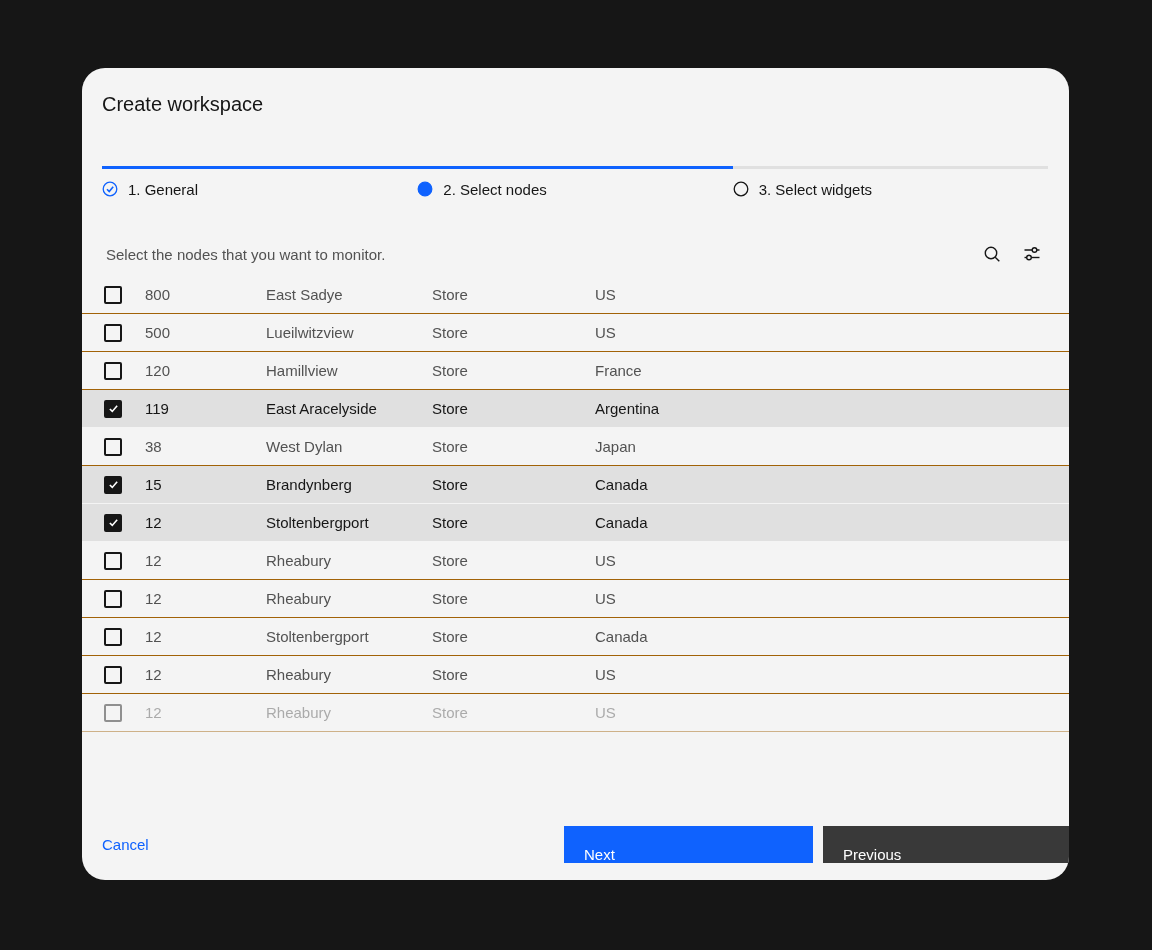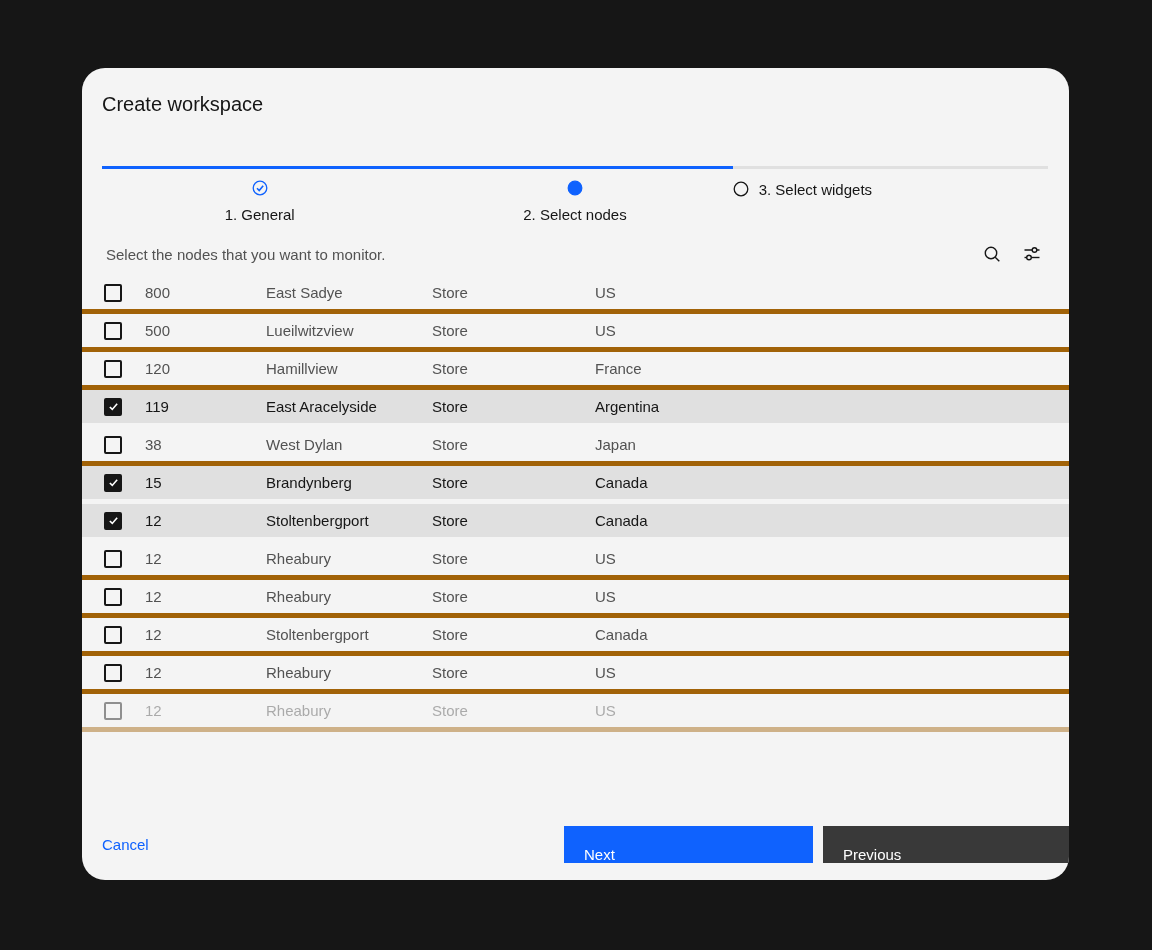--- a/index.html
+++ b/index.html
@@ -27,42 +27,42 @@
     padding:23px 20px 0 20px;font-size:20px;line-height:26px;
     color:var(--text-primary);font-weight:400;
   }
   
   .progress{display:flex;margin:49px 21px 0 20px;}
   .step{
     flex:1;display:flex;align-items:center;gap:10px;
     border-top:3px solid #e0e0e0;padding-top:11px;height:32px;
     font-size:15px;color:var(--text-primary);cursor:pointer;
   }
-  .step.complete,.step.current{border-top-color:var(--accent);flex-direction:column;}
+  .step.complete,.step.current{border-top-color:var(--accent);}
   .step svg{width:16px;height:16px;flex:0 0 16px;}
   .step .icon-circle{fill:none;stroke:#161616;stroke-width:1.3;}
   .step .icon-check{display:none;fill:none;stroke:var(--accent);stroke-width:1.6;}
   .step.complete .icon-circle{stroke:var(--accent);}
   .step.complete .icon-check{display:block;}
   .step.current .icon-circle{fill:var(--accent);stroke:var(--accent);}
   
   .toolbar{display:flex;align-items:center;margin-top:34px;height:44px;padding:0 17px 0 24px;}
   .toolbar-text{flex:1;font-size:15px;color:var(--text-secondary);}
   .icon-btn{
     width:40px;height:40px;display:flex;align-items:center;justify-content:center;
     background:transparent;border:none;cursor:pointer;padding:0;
   }
   .icon-btn svg{width:20px;height:20px;}
   .icon-stroke{stroke:#161616;stroke-width:1.4;fill:none;}
   .icon-knob{stroke:#161616;stroke-width:1.4;fill:var(--modal-bg);}
   
   .table-wrap{height:484px;overflow:hidden;}
   .trow{
     display:flex;align-items:center;height:38px;
-    background:var(--modal-bg);border-bottom:5px solid #a16207;
+    background:var(--modal-bg);border-bottom:1px solid #a16207;
     font-size:15px;color:var(--text-secondary);
   }
   .trow.header-row{
     background:var(--header-row);height:37px;border-bottom:none;
     font-weight:bold;color:var(--text-primary);
   }
   .trow.selected{background:var(--header-row);color:var(--text-primary);border-bottom-color:#f4f4f4;}
   .trow.faded{opacity:0.45;}
   .cell{overflow:hidden;white-space:nowrap;}
   .cb-cell{flex:0 0 63px;padding-left:22px;display:flex;align-items:center;}

